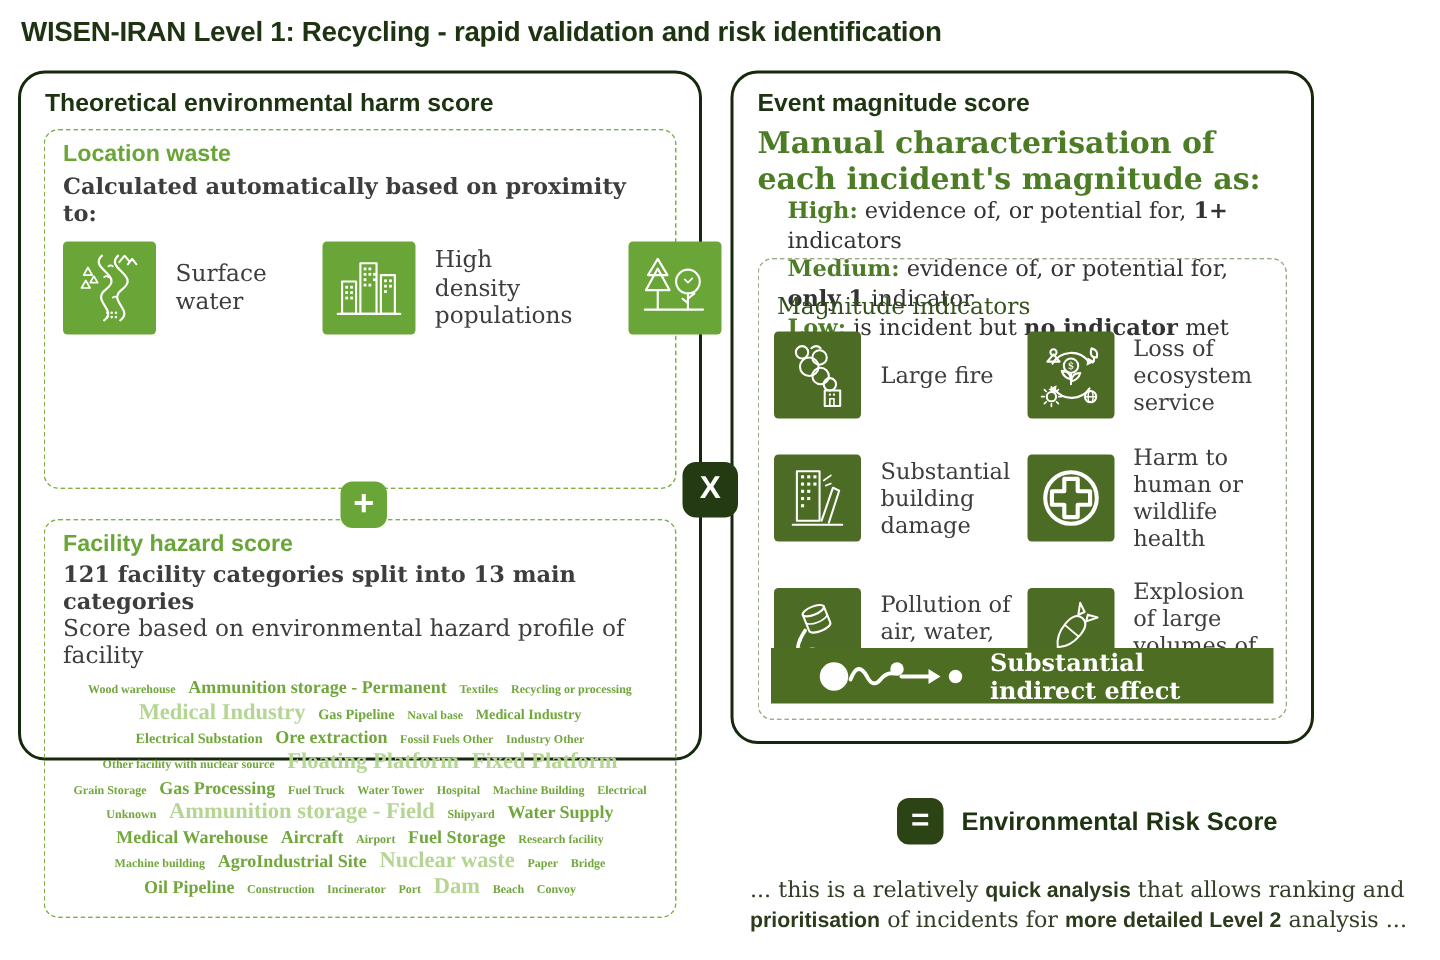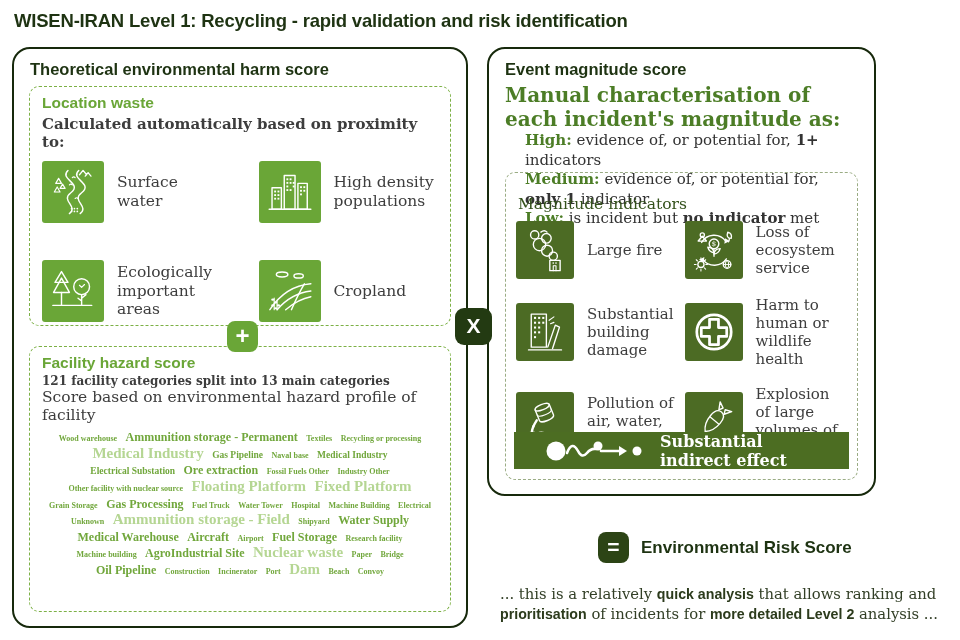--- a/index.html
+++ b/index.html
@@ -6,39 +6,39 @@
     --dark:#1e3312; --border:#17290c; --bright:#6aa637; --iconDark:#4c6b24;
     --banner:#4c6d22; --serifDark:#3d3d3d; --manual:#4c7d26;
     --cloudMid:#71a73c; --cloudLight:#b5d693; --dashL:#7cb045; --dashR:#9aac84;
   }
   *{box-sizing:border-box;margin:0;padding:0;}
   html,body{width:960px;height:640px;background:#fff;overflow:hidden;
     font-family:"Liberation Sans",sans-serif;position:relative;}
   .serif{font-family:"DejaVu Serif","Liberation Serif",serif;}
   #title{position:absolute;left:14px;top:10px;font-size:18.5px;font-weight:700;color:var(--dark);letter-spacing:-0.2px;}
   .panel{position:absolute;background:#fff;border:2.5px solid var(--border);border-radius:18px;}
-  #left-panel{left:12px;top:47px;width:456px;height:581px;}
+  #left-panel{left:12px;top:47px;width:456px;height:460px;}
   #right-panel{left:487px;top:47px;width:389px;height:449px;}
   .panel-head{margin:11px 16px 4px;font-size:16.5px;font-weight:700;color:var(--dark);}
   .dashed{position:absolute;border:1.6px dashed var(--dashL);border-radius:10px;}
   #loc-box{left:15px;right:15px;top:37px;height:240px;padding:7px 12px;}
   #fac-box{left:15px;right:15px;top:297px;height:266px;padding:7px 12px 4px;}
   .green-head{font-size:15.5px;font-weight:700;color:var(--bright);}
   .sub-bold{font-size:15px;font-weight:700;color:var(--serifDark);margin:3px 0 10px;}
-  .loc-grid{display:grid;grid-template-columns:1fr 1fr;row-gap:30px;column-gap:4px;margin-top:4px;gap:37px;}
+  .loc-grid{display:grid;grid-template-columns:1fr 1fr 1fr 1fr;row-gap:30px;column-gap:4px;margin-top:4px;gap:37px;}
   .pict-item{display:flex;align-items:center;}
   .tile{flex:0 0 auto;width:62px;height:62px;border-radius:3px;display:flex;align-items:center;justify-content:center;}
   .tile.bright{background:var(--bright);}
   .tile.dark{background:var(--iconDark);}
   .pict-label{margin-left:13px;font-size:15.5px;color:var(--serifDark);line-height:1.2;max-width:132px;}
   .badge{position:absolute;color:#fff;text-align:center;font-weight:700;}
   #plus-badge{left:227px;top:321px;width:31px;height:31px;background:var(--bright);border-radius:8px;font-size:24px;line-height:29px;}
   #x-badge{left:455px;top:308px;width:37px;height:37px;background:#233a12;border-radius:9px;font-size:21px;line-height:36px;z-index:5;}
   #eq-badge{left:598px;top:532px;width:31px;height:31px;background:#2c4415;border-radius:8px;font-size:21px;line-height:29px;}
-  .fac-line1{font-size:12px;font-weight:700;color:var(--serifDark);margin-top:2px;}
+  .fac-line1{font-size:15px;font-weight:700;color:var(--serifDark);margin-top:2px;}
   .fac-line2{font-size:15.5px;color:var(--serifDark);margin-bottom:2px;}
   #cloud{height:176px;overflow:hidden;text-align:center;line-height:1.04;padding:2px 2px 0;}
   #cloud span{font-family:Liberation Serif, serif;font-weight:700;white-space:nowrap;margin:0 2px;}
   #cloud .c-m{color:var(--cloudMid);}
   #cloud .c-l{color:var(--cloudLight);}
   #cloud .s1{font-size:8px;}
   #cloud .s2{font-size:9.5px;}
   #cloud .s3{font-size:12px;}
   #cloud .s4{font-size:15px;}
   #manual-head{margin:1px 16px 0;font-size:20px;font-weight:700;color:var(--manual);}

